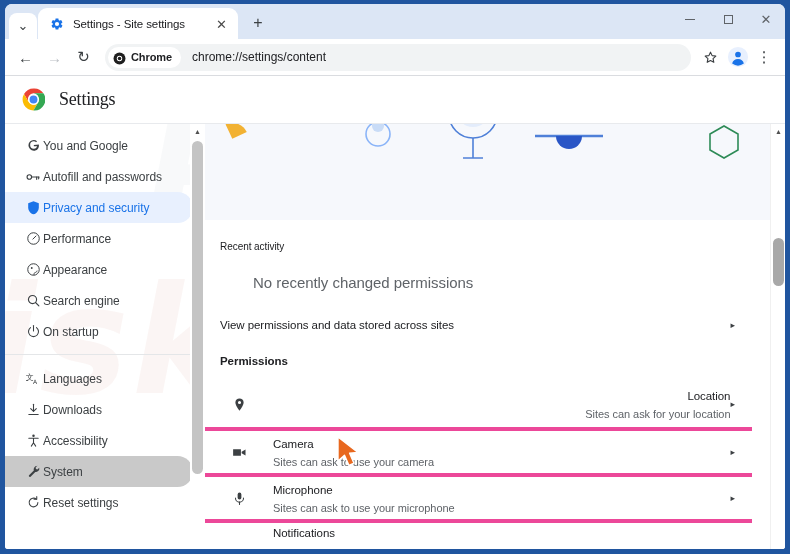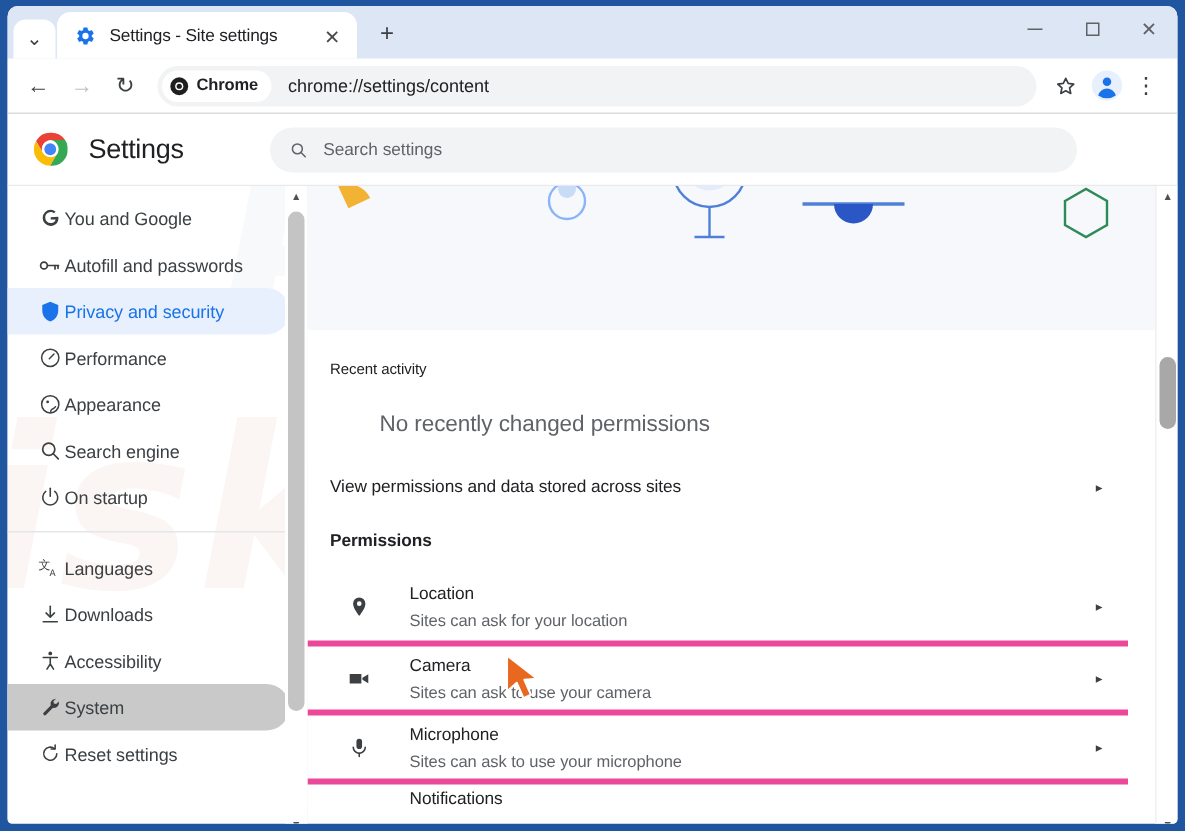--- a/index.html
+++ b/index.html
@@ -150,20 +150,21 @@
   }
 
   
   .settings-header {
     height: 47px;
     background: #ffffff;
     display: flex; align-items: center;
     padding-left: 17px;
     position: relative;
     z-index: 3;
+    font-family: Liberation Serif, serif;
   }
   .chrome-logo { width: 23px; height: 23px; flex: 0 0 23px; }
   .settings-title {
     font-size: 18px; color: #202124;
     margin-left: 14px;
     letter-spacing: -0.2px;
   }
   .search-settings {
     margin-left: 58px;
     flex: 1;
@@ -331,21 +332,21 @@
     padding: 9px 0 0 15px;
     letter-spacing: -0.05px;
   }
   .perm-list { margin-top: 14px; }
   .perm-row {
     display: flex; align-items: center;
     height: 46px;
     padding: 0 17px 0 24px;
     border-top: 4px solid #ec4899;
   }
-  .perm-row:first-child { border-top: none; }
+  .perm-row:first-child { border-top: none; text-align: right; }
   .perm-icon {
     width: 20px; flex: 0 0 20px;
     display: flex; align-items: center; justify-content: center;
     color: #3c4043;
   }
   .perm-text { margin-left: 24px; flex: 1; min-width: 0; }
   .perm-title {
     font-size: 11.5px; color: #202124;
     letter-spacing: -0.05px;
     line-height: 15px;
@@ -467,29 +468,20 @@
         <circle cx="12" cy="12" r="11.5" fill="#fff"></circle>
         <path fill="#ea4335" d="M12 .5A11.5 11.5 0 002.1 6.3l4.2 7.2A6.5 6.5 0 0112 5.5h10.3A11.5 11.5 0 0012 .5z"></path>
         <path fill="#fbbc04" d="M2.1 6.3A11.5 11.5 0 0012 23.5l4.2-7.3A6.5 6.5 0 016.3 13.5z"></path>
         <path fill="#34a853" d="M22.3 5.5H12a6.5 6.5 0 014.2 10.7L12 23.5A11.5 11.5 0 0022.3 5.5z"></path>
         <circle cx="12" cy="12" r="5.4" fill="#fff"></circle>
         <circle cx="12" cy="12" r="4.1" fill="#4285f4"></circle>
       </svg>
     </span>
     <span class="settings-title">Settings</span>
 
-    <div class="search-settings">
-      <span class="mag">
-        <svg width="12" height="12" viewBox="0 0 24 24">
-          <circle cx="10.5" cy="10.5" r="6.6" fill="none" stroke="#5f6368" stroke-width="2"></circle>
-          <line x1="15.3" y1="15.3" x2="21" y2="21" stroke="#5f6368" stroke-width="2" stroke-linecap="round"></line>
-        </svg>
-      </span>
-      <span class="ph">Search settings</span>
-    </div>
   </div>
 
   <div class="body-area">
 
     <div class="watermark">
       <div class="wm-text wm3">PC</div>
       <div class="wm-text wm1">isk</div>
       <div class="wm-text wm2">.com</div>
     </div>
 

